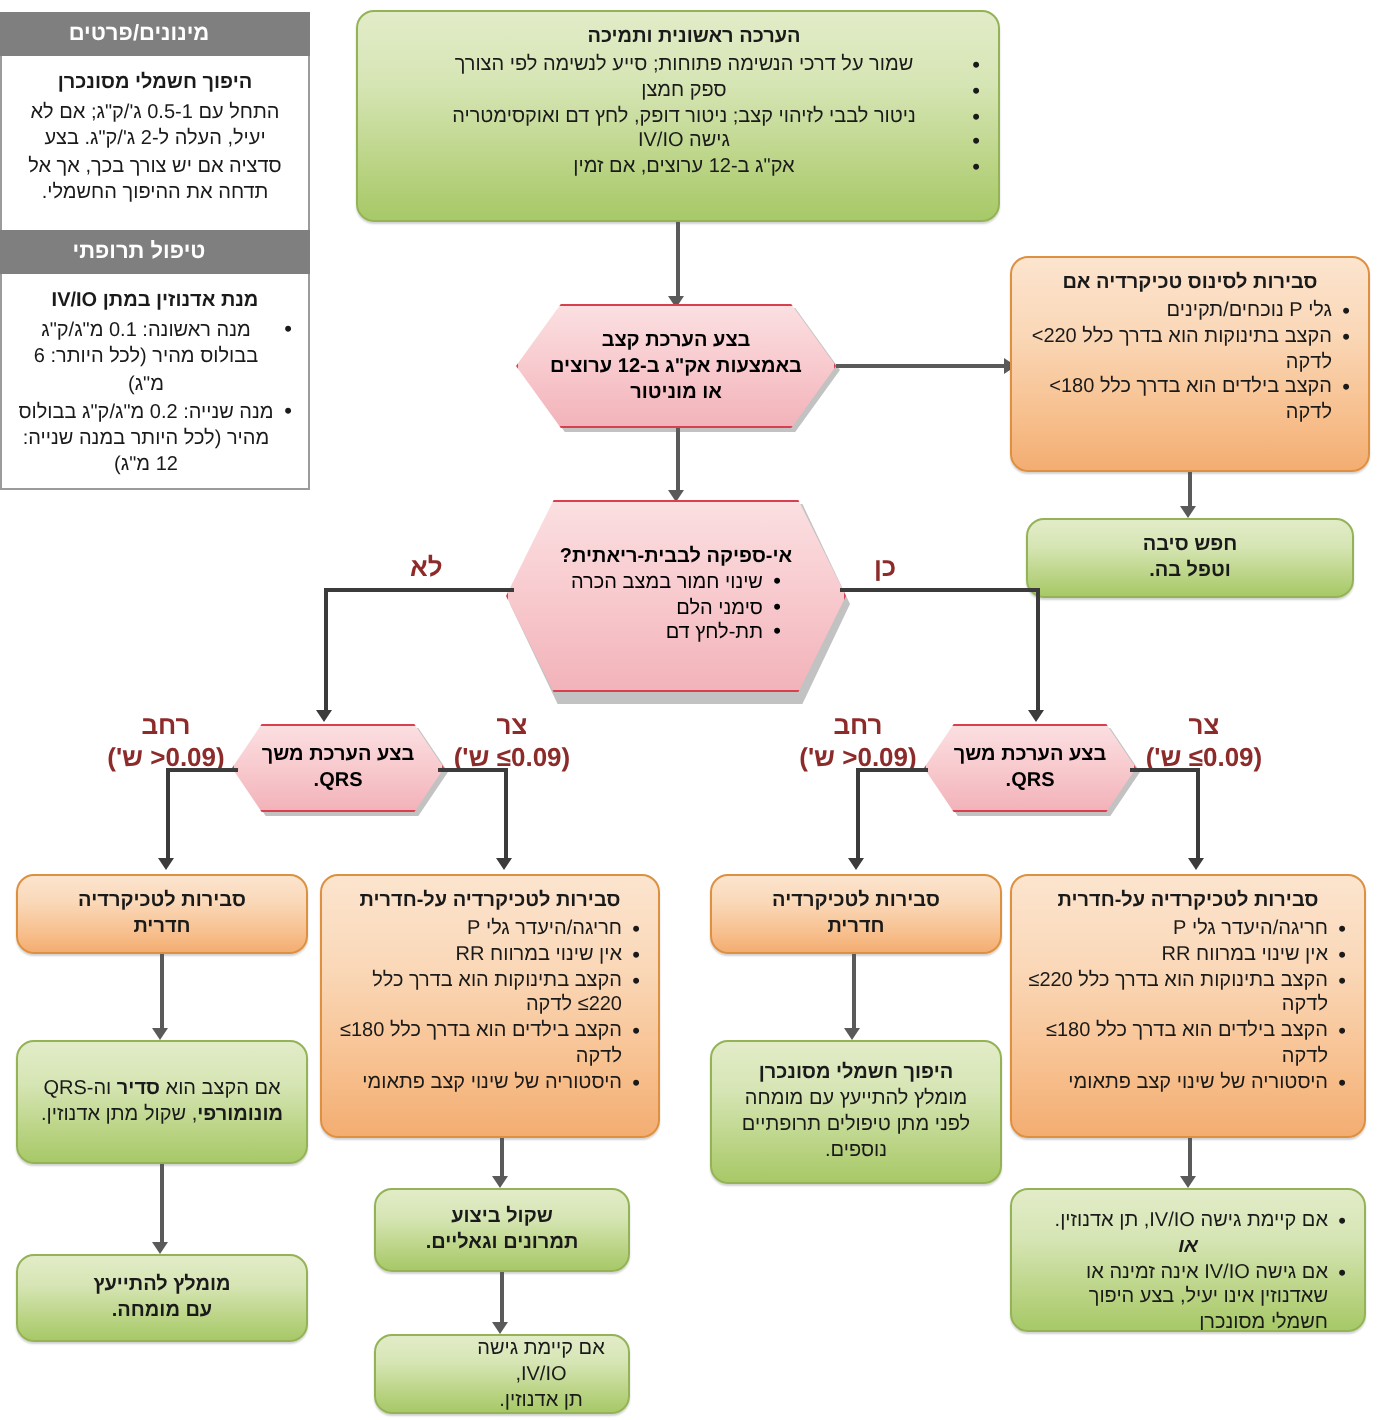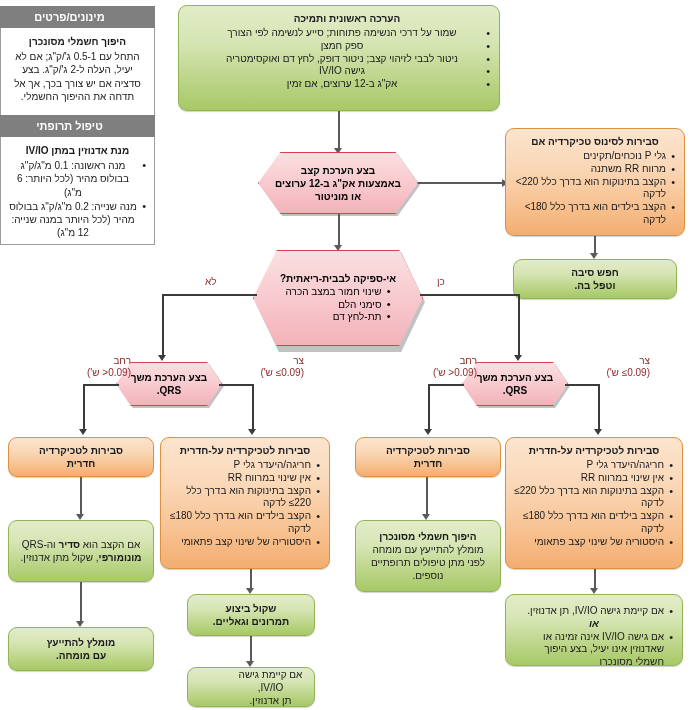--- a/index.html
+++ b/index.html
@@ -115,23 +115,23 @@
   }
   .hex .ttl{font-weight:bold;display:block;}
   .hex ul{margin:1px 6px 0 6px;padding:0;list-style:none;text-align:right;}
   .hex ul li{position:relative;padding-inline-start:9px;line-height:1.25;}
   .hex ul li::before{content:"\2022";position:absolute;inset-inline-start:0;top:-1px;font-size:11px;}
 
   
   .elabel{
     position:absolute;
     color:#8d2b2b;
-    font-weight:normal;
-    font-size:10px;
-    text-align:right;
+    font-weight:bold;
+    font-size:13px;
+    text-align:center;
     line-height:1.2;
     white-space:nowrap;
   }
 
   
   .ln{position:absolute;background:#5a5a5a;}
   .vline{width:1.6px;}
   .hline{height:1.6px;}
   .arrow{
     position:absolute;width:0;height:0;
@@ -194,21 +194,20 @@
     </div>
   </div>
 
   <div class="ln hline" style="left:418px;top:182px;width:90px;"></div>
   <div class="arrow-right" style="left:502px;top:179px;transform:rotate(180deg);"></div>
 
   <div class="rbox orange" style="left:505px;top:128px;width:180px;height:108px;">
     <span class="ttl">סבירות לסינוס טכיקרדיה אם</span>
     <ul>
       <li>גלי P נוכחים/תקינים</li>
-      <li>מרווח RR משתנה</li>
       <li>הקצב בתינוקות הוא בדרך כלל 220&gt; לדקה</li>
       <li>הקצב בילדים הוא בדרך כלל 180&gt; לדקה</li>
     </ul>
   </div>
 
   <div class="ln vline" style="left:594px;top:236px;height:20px;"></div>
   <div class="arrow" style="left:590px;top:253px;"></div>
 
   <div class="rbox green center" style="left:513px;top:259px;width:164px;height:40px;display:flex;flex-direction:column;justify-content:flex-start;">
     <span class="ttl">חפש סיבה</span>

